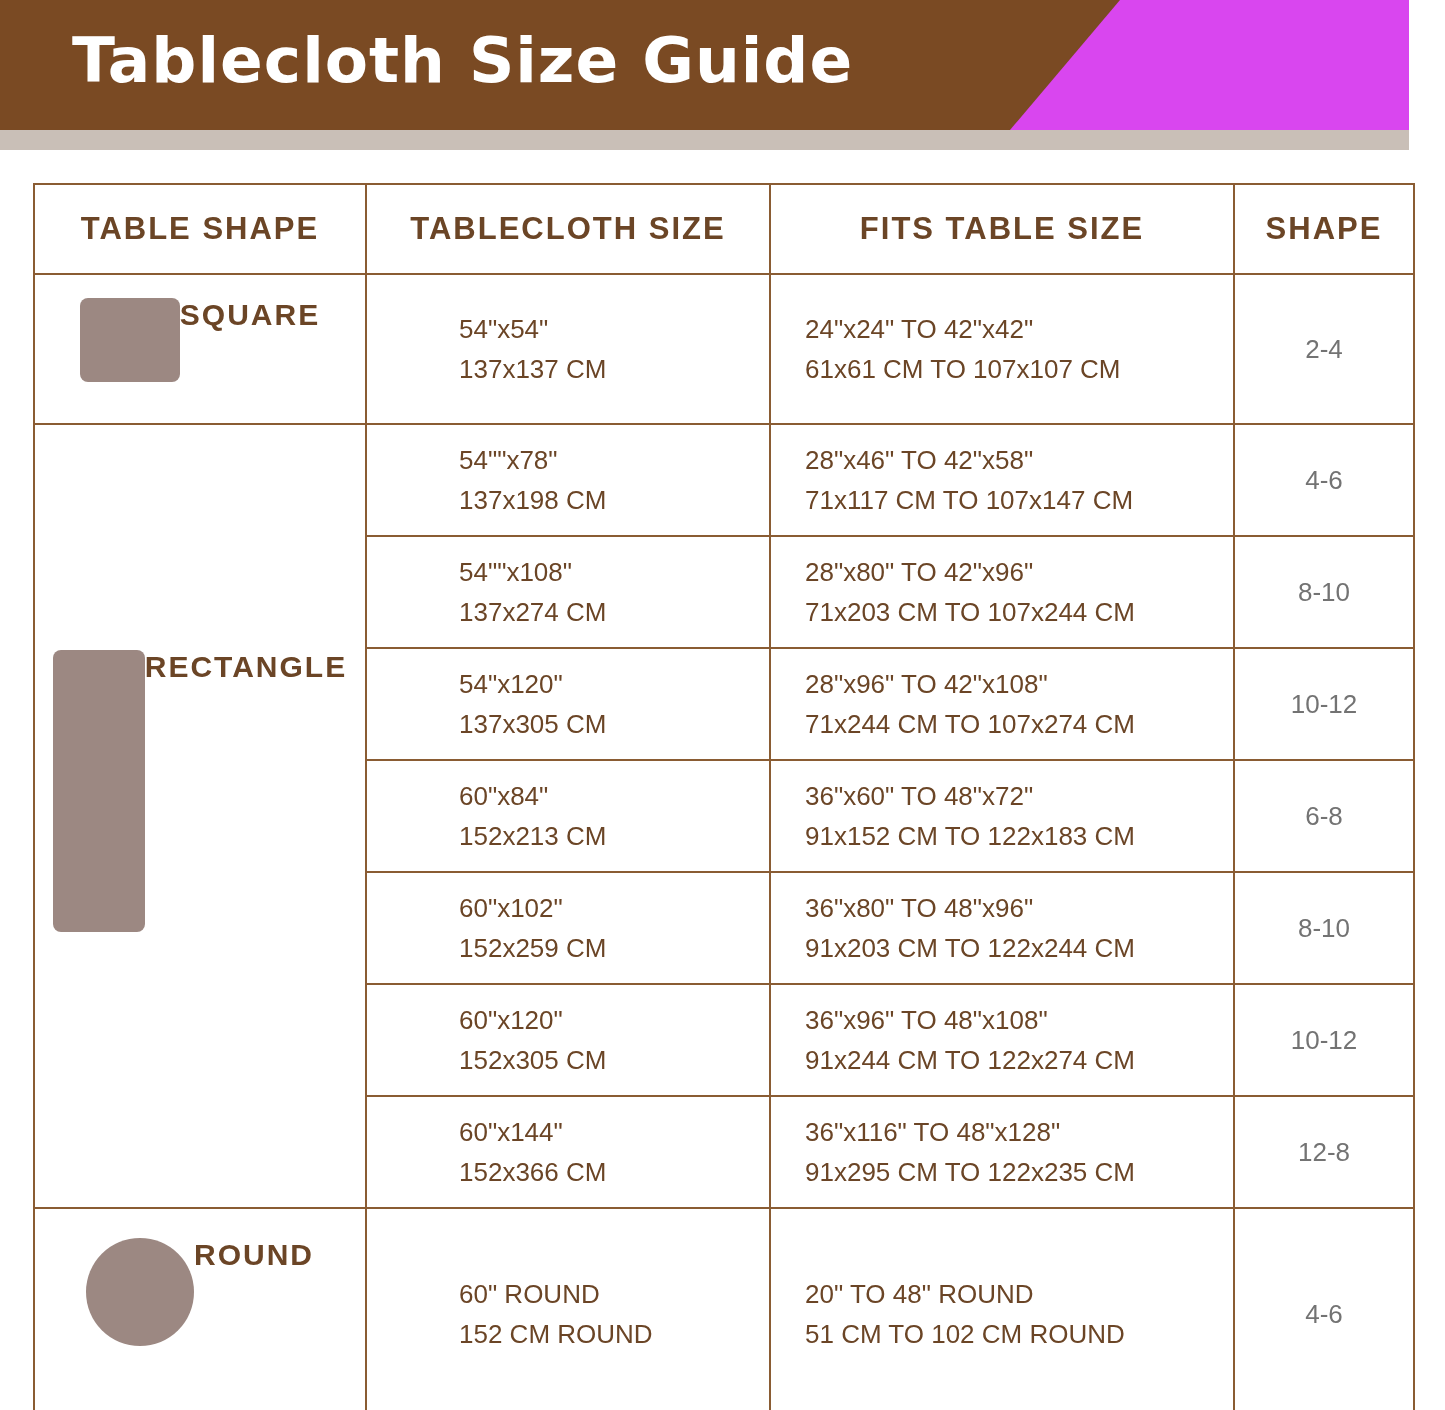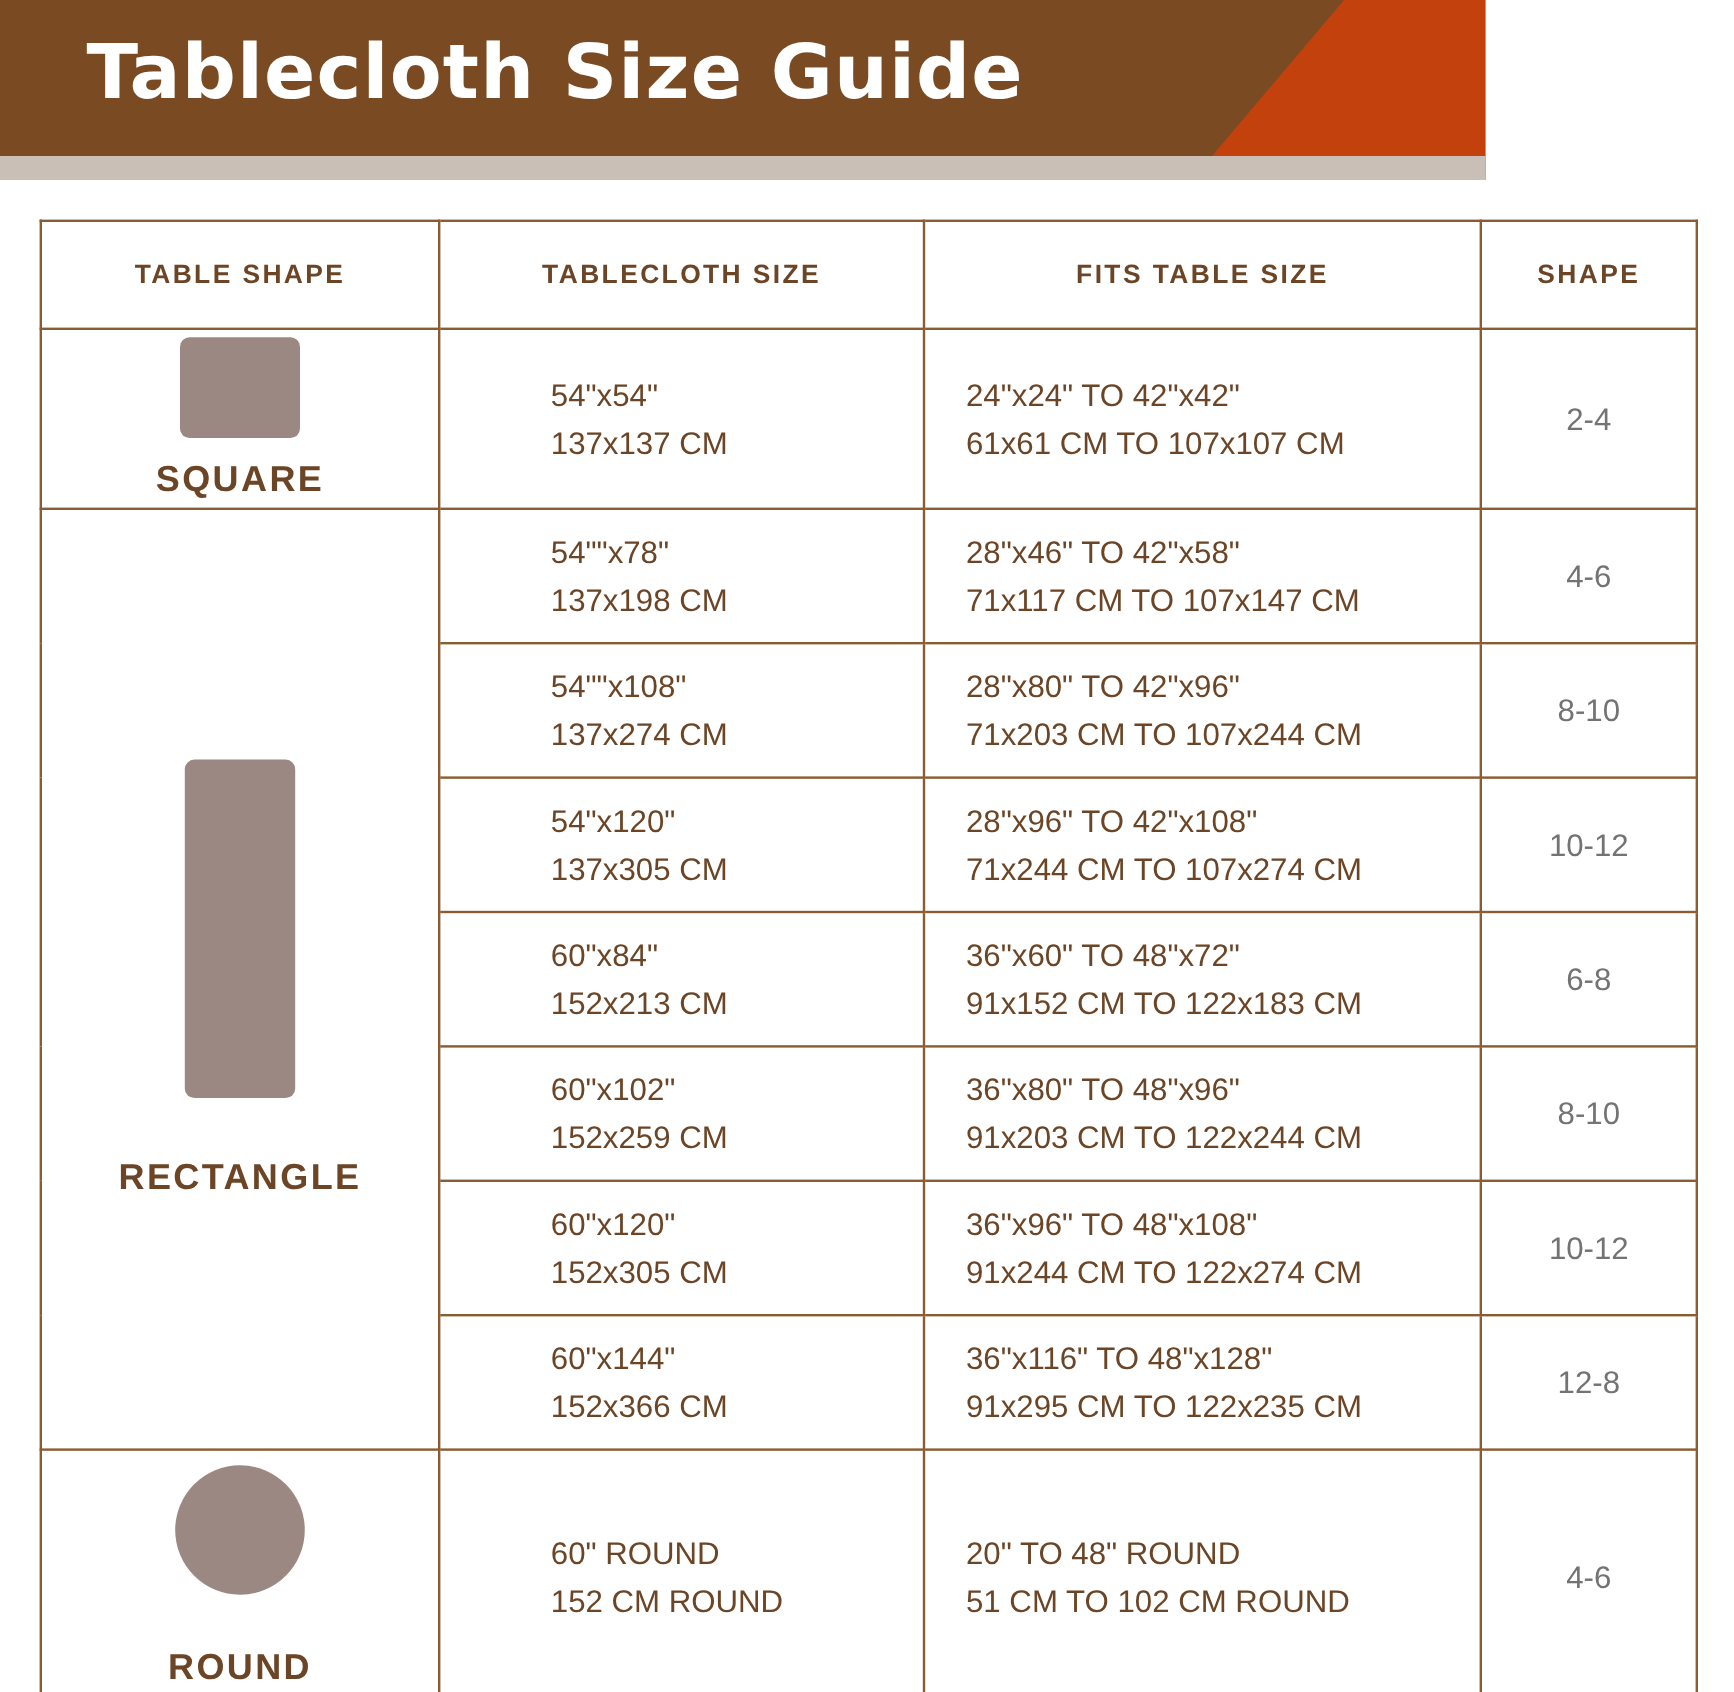--- a/index.html
+++ b/index.html
@@ -10,24 +10,25 @@
     width: 1445px;
     height: 1410px;
     background: #ffffff;
     font-family: "Liberation Sans", sans-serif;
     overflow: hidden;
   }
 
   
   .header {
     position: relative;
-    width: 1238px;
+    width: 1397px;
     height: 150px;
-    background: #c2410c;
+    background: #d946ef;
     overflow: hidden;
+    padding-left: 12px;
   }
   .header-band {
     position: absolute;
     left: 0;
     top: 0;
     width: 1010px;
     height: 130px;
     background: #7a4a23;
   }
   .header-band-slant {
@@ -79,35 +80,35 @@
     padding: 0;
     vertical-align: middle;
   }
   .col-shape   { width: 332px; }
   .col-size    { width: 404px; }
   .col-fits    { width: 464px; }
   .col-seats   { width: 180px; }
 
   thead th {
     height: 88px;
-    font-size: 22px;
+    font-size: 31px;
     font-weight: bold;
     letter-spacing: 2px;
     color: #6b4526;
     text-align: center;
   }
 
   td.shape-cell {
     text-align: center;
     vertical-align: middle;
   }
   .shape-inner {
     display: flex;
-    flex-direction: column;
-    align-items: center;
+    flex-direction: row;
+    align-items: flex-start;
     justify-content: center;
   }
   .swatch-square {
     width: 100px;
     height: 84px;
     background: #9c8882;
     border-radius: 8px;
     margin-bottom: 18px;
   }
   .swatch-rect {

